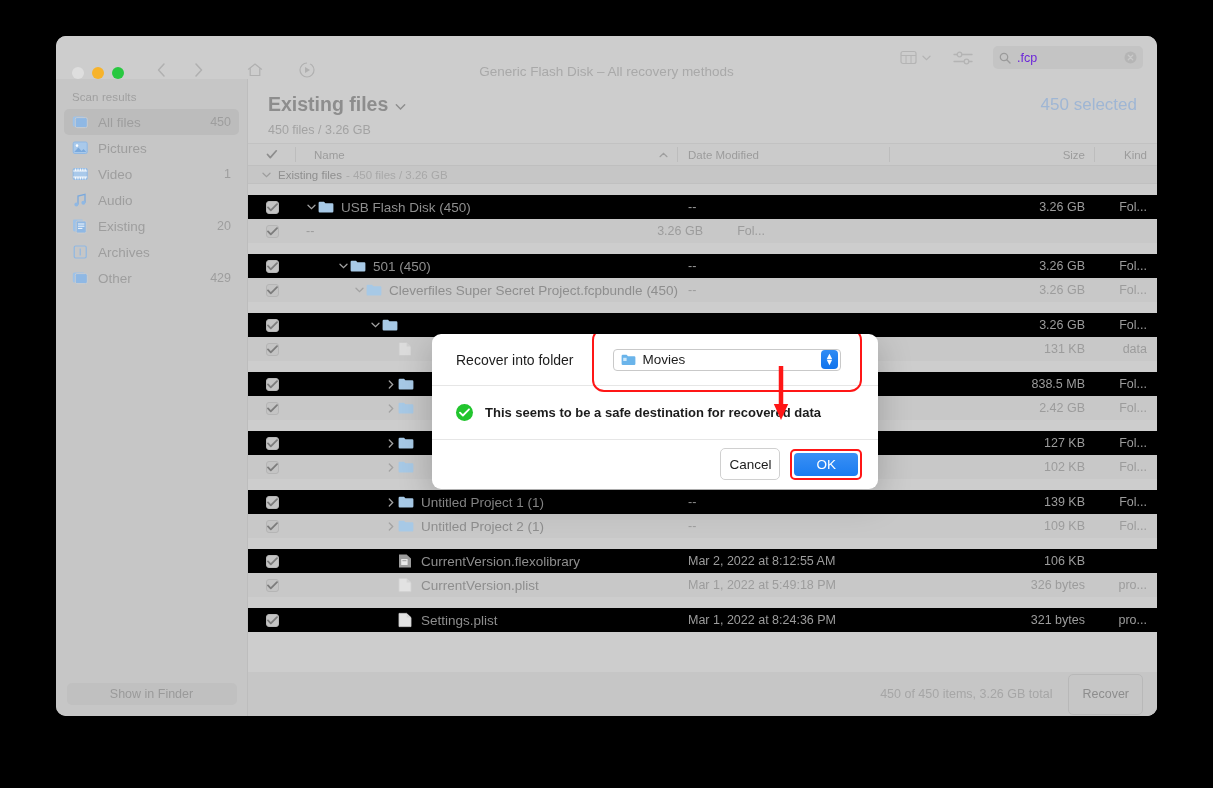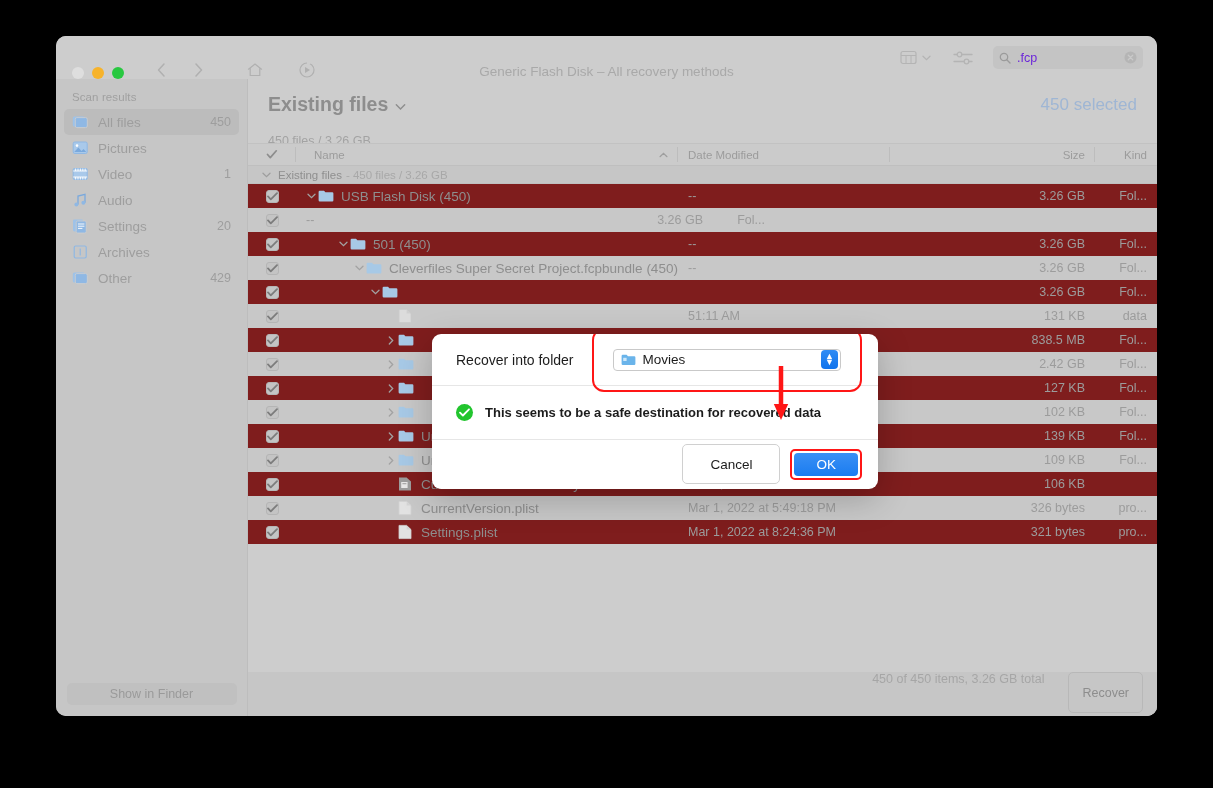--- a/index.html
+++ b/index.html
@@ -110,21 +110,21 @@
   
   .main {
     position: absolute; left: 192px; top: 43px; right: 0; bottom: 0;
     background: #cdcdcd;
   }
   .main-header { padding: 14px 20px 0 20px; position: relative; height: 64px; }
   .mh-title {
     font-size: 19.5px; font-weight: bold; color: #8d8d8d;
     display:flex; align-items:center; gap:7px;
   }
-  .mh-sub { font-size: 12.5px; color: #a3a3a3; margin-top: 18px; }
+  .mh-sub { font-size: 12.5px; color: #a3a3a3; margin-top: 7px; }
   .mh-selected {
     position: absolute; right: 20px; top: 16px;
     font-size: 17px; color: #9fb6d4;
   }
 
   
   .table { position: absolute; left: 0; right: 0; top: 64px; bottom: 36px; }
   .thead {
     height: 23px;
     background: #cbcbcb;
@@ -153,43 +153,43 @@
     border-bottom: 1px solid #c0c0c0;
   }
   .grouprow .gtwisty { color:#999; font-size:9px; margin-right:7px; }
   .grouprow .gname { color:#8f8f8f; }
   .grouprow .gmeta { color:#a8a8a8; margin-left: 4px; }
 
   .row {
     height: 24px; display: flex; align-items: center;
     font-size: 13.5px; color: #8e8e8e;
   }
-  .row.odd { background: #7f1d1d; }
+  .row.odd { background: #000000; margin-top: 11px; }
   .row.even { background: #c8c8c8; }
 
   .cell-check { width: 48px; display:flex; align-items:center; justify-content:center; flex:none; }
   .cbox {
     width: 13px; height: 13px; border-radius: 3px;
     background: #c4c4c4; border: 1px solid #b5b5b5;
     display:flex; align-items:center; justify-content:center;
     color:#7c7c7c; font-size: 10px; line-height: 1;
   }
   .cell-name { flex:1; display:flex; align-items:center; overflow:hidden; white-space:nowrap; }
   .twisty { width: 14px; flex:none; color:#a2a2a2; font-size: 10px; display:flex; align-items:center; justify-content:center; }
   .ficon { width: 16px; height: 16px; margin-right: 7px; flex:none; display:flex; align-items:center; }
   .cell-date { width: 212px; padding-left: 10px; font-size: 12.5px; color:#9c9c9c; flex:none; }
   .cell-size { width: 205px; text-align:right; padding-right: 10px; font-size: 12.5px; color:#9c9c9c; flex:none; }
   .cell-kind { width: 62px; text-align:right; padding-right: 10px; font-size: 12.5px; color:#9c9c9c; flex:none; overflow:hidden; white-space:nowrap; }
 
   
   .bottombar {
     position: absolute; left:0; right:0; bottom:0; height: 44px;
     background: #c6c6c6;
-    display:flex; justify-content:flex-end;
-    padding-right: 14px; gap: 24px;
+    display:flex; align-items:center; justify-content:flex-end;
+    padding-right: 14px; gap: 16px;
   }
   .bb-status { font-size: 12.5px; color: #a6a6a6; }
   .recover-btn {
     height: 41px; padding: 0 13px;
     background: #c6c6c6;
     border: 1px solid #b8b8b8;
     border-radius: 5px;
     display:flex; align-items:center;
     font-size: 12.5px; color: #8d8d8d;
   }
@@ -245,21 +245,21 @@
     background: #22c52e;
     display:flex; align-items:center; justify-content:center;
     color:#fff; font-size: 11px; margin-right: 12px; flex:none;
   }
   .dlg-msg { font-size: 13px; color: #1c1c1c; font-weight: bold; }
   .dlg-row3 {
     height: 48px; display:flex; align-items:center; justify-content:flex-end;
     padding-right: 16px; gap: 10px;
   }
   .btn-cancel {
-    height: 40px; padding: 0 27px;
+    height: 32px; padding: 0 8px;
     background:#fff; border:1px solid #d0d0d0; border-radius:5px;
     font-size: 13.5px; color:#1c1c1c;
     display:flex; align-items:center;
   }
   .ok-wrap { border: 2px solid #ff1616; border-radius: 5px; padding: 2px; }
   .btn-ok {
     height: 23px; padding: 0 22px;
     background: linear-gradient(#3a90f5, #1a7cf0);
     border-radius: 4px;
     font-size: 13.5px; color: #fff;
@@ -404,21 +404,21 @@
       </div>
 
       <div class="sb-item">
         <span class="sb-icon">
           <svg width="17" height="16" viewBox="0 0 17 16">
               <rect x="1" y="1.5" width="10" height="12" rx="1.4" fill="#9ec2e8"></rect>
               <rect x="4.2" y="3" width="10" height="12" rx="1.4" fill="#8fb8e4" stroke="#cfcfcf" stroke-width="0.8"></rect>
               <path d="M6 6 H12.4 M6 8.2 H12.4 M6 10.4 H10.4" stroke="#fff" stroke-width="0.9"></path>
             </svg>
         </span>
-        <span class="sb-label">Settings</span>
+        <span class="sb-label">Existing</span>
         <span class="sb-count">20</span>
       </div>
 
       <div class="sb-item">
         <span class="sb-icon">
           <svg width="17" height="16" viewBox="0 0 17 16">
               <rect x="2.2" y="2" width="12" height="12" rx="1.4" fill="none" stroke="#8fb8e4" stroke-width="1.2"></rect>
               <path d="M8.2 4.5 V11.5" stroke="#8fb8e4" stroke-width="1.2"></path>
             </svg>
         </span>

